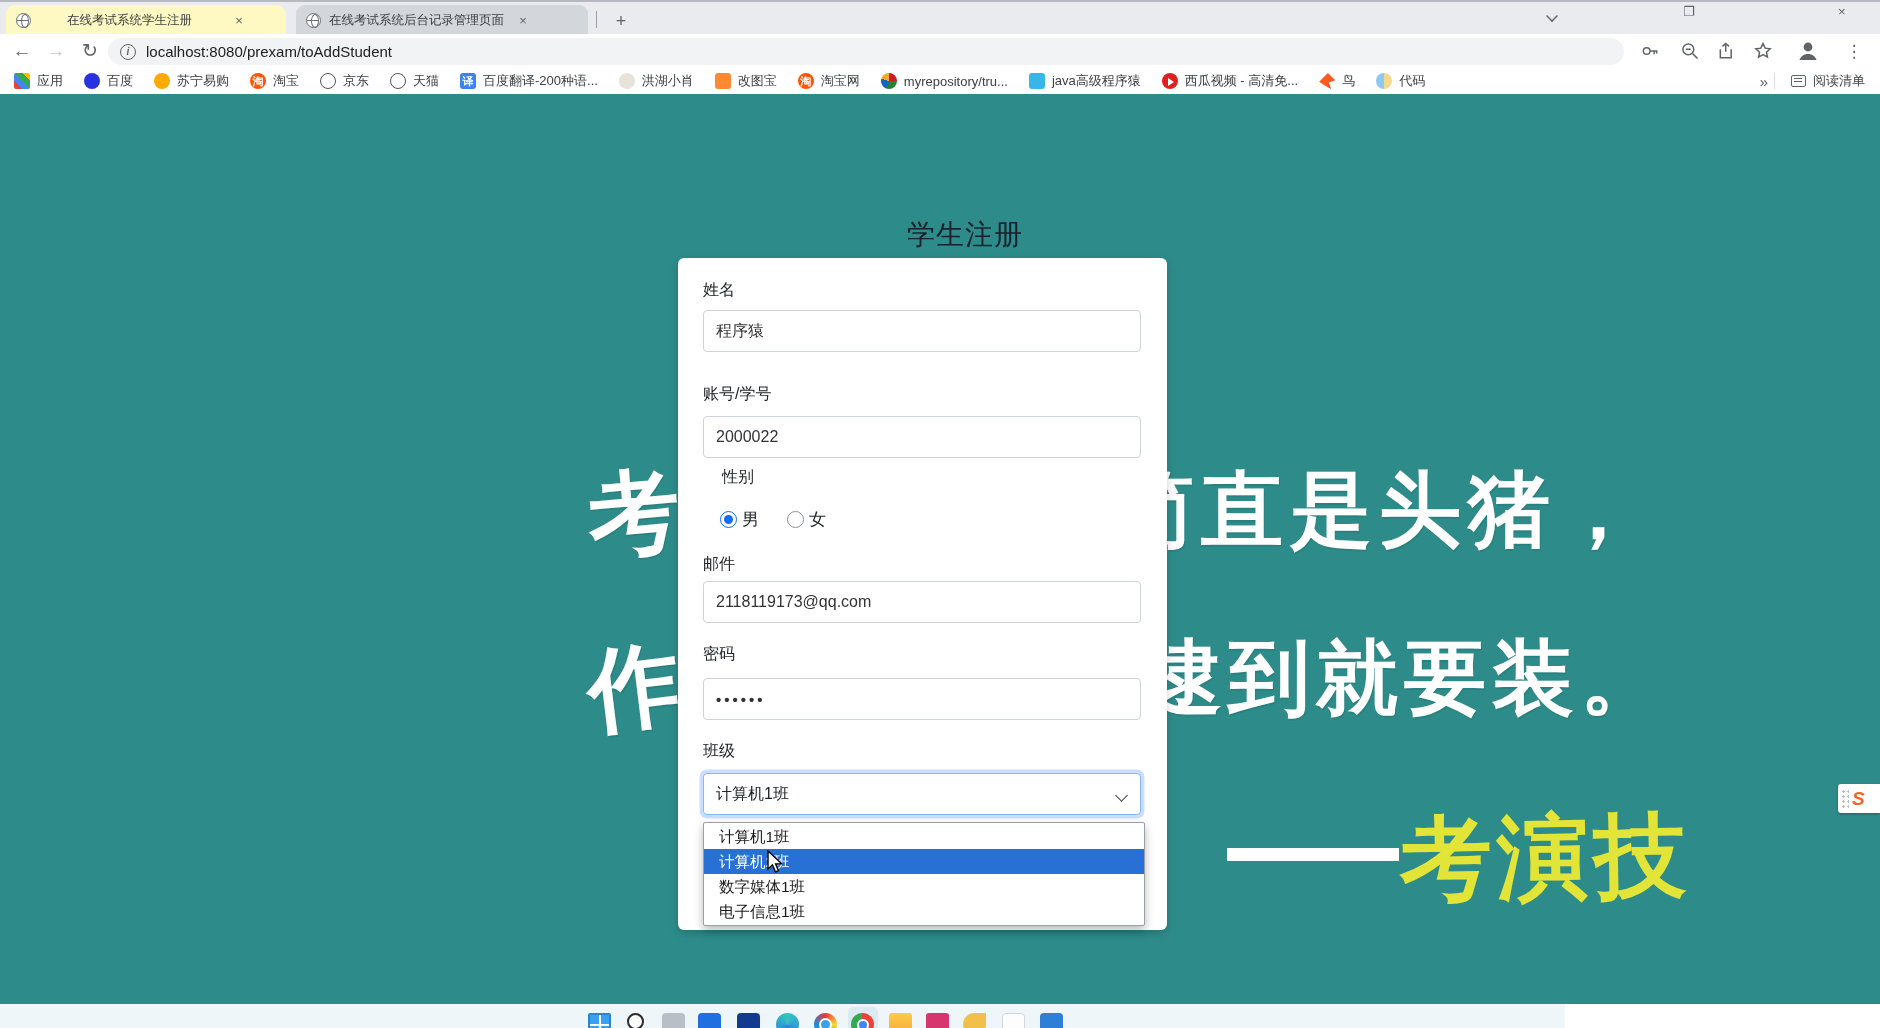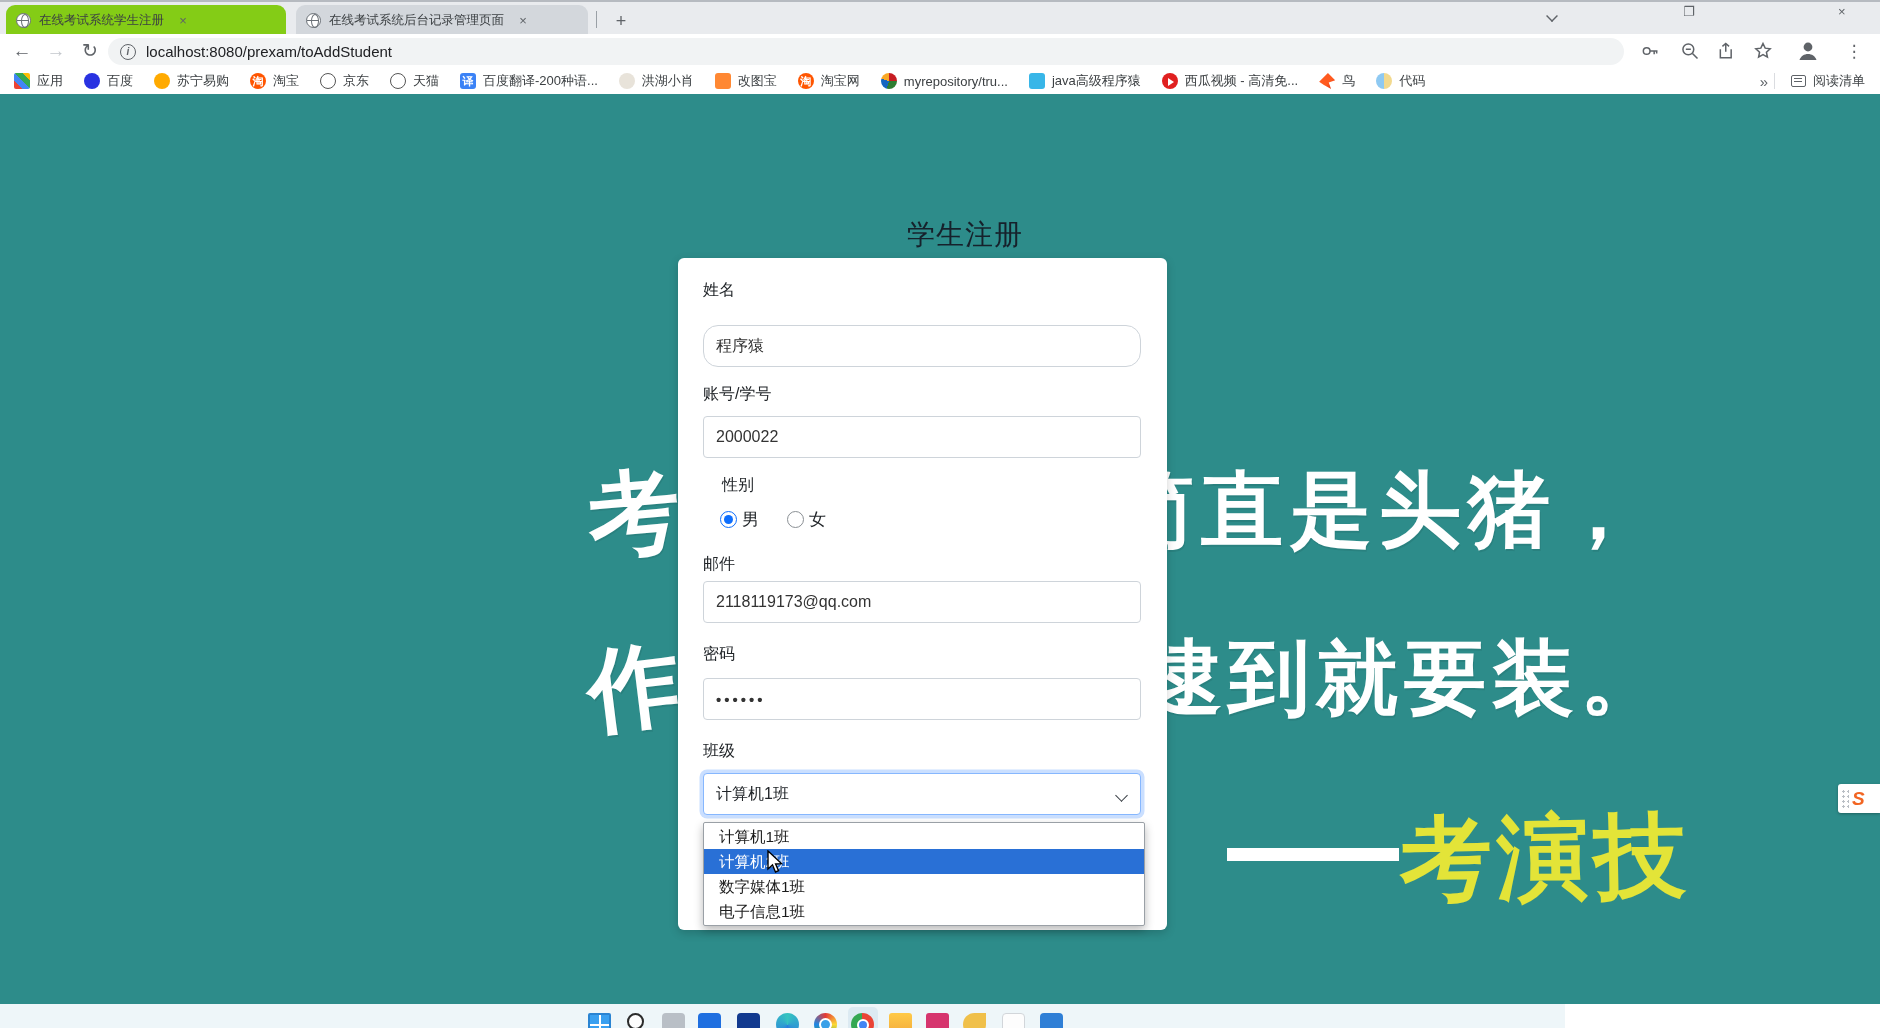--- a/index.html
+++ b/index.html
@@ -2,21 +2,21 @@
 <html><head>
 <meta charset="utf-8">
 <style>
   * { margin:0; padding:0; box-sizing:border-box; }
   body { font-family:"Liberation Sans","DejaVu Sans",sans-serif; background:#fff; }
   #root { position:relative; width:1880px; height:1028px; overflow:hidden; background:#fff; }
 
   
   #tabstrip { position:absolute; left:0; top:0; width:1880px; height:34px; background:#e9ebee; border-top:2px solid #b6bac0; }
   .tab { position:absolute; top:3px; height:31px; display:flex; align-items:center; padding:0 10px; font-size:12.5px; color:#3c4043; border-radius:9px 9px 0 0; }
-  .tab.active { background:#84cc16; }
+  .tab.active { background:#fef9c3;gap:28px; }
   .tab.inactive { background:#d3d7dc; }
   .tab-title { max-width:210px; overflow:hidden; white-space:nowrap; text-overflow:ellipsis; margin:0 10px 0 8px; }
   .favicon { width:15px; height:15px; border-radius:50%; background:#fff; border:1.5px solid #6a7076; position:relative; flex:0 0 auto; }
   .favicon:before { content:""; position:absolute; left:50%; top:0; width:6px; height:12px; margin-left:-3px; border:1px solid #6a7076; border-radius:50%; }
   .favicon:after { content:""; position:absolute; left:0; top:5.5px; width:12px; height:1px; background:#6a7076; }
   .tab-close { font-size:13px; color:#5f6368; width:18px; height:18px; line-height:18px; text-align:center; border-radius:50%; }
   .newtab-btn { position:absolute; left:608px; top:7px; width:26px; height:26px; text-align:center; line-height:24px; font-size:18px; color:#5f6368; }
   .tab-separator { position:absolute; left:596px; top:9px; width:1px; height:17px; background:#9aa0a6; }
   .tabsearch { position:absolute; left:1546px; top:8px; width:12px; height:12px; border-right:2px solid #5f6368; border-bottom:2px solid #5f6368; transform:rotate(45deg) scale(.7); }
   .winbtn { position:absolute; top:2px; font-size:13px; color:#5f6368; }
@@ -67,23 +67,23 @@
   #bg2l { left:588px; top:532px; font-size:92px; transform:rotate(-7deg); }
   #bg2r { left:1140px; top:530px; font-size:82px; letter-spacing:6px; }
   #bg-dash { position:absolute; left:1227px; top:754px; width:172px; height:13px; background:#fff; z-index:1; }
   #bg-sign { position:absolute; left:1400px; top:702px; font-size:92px; font-weight:700; color:#e3e438; letter-spacing:5px; z-index:1; white-space:nowrap; transform:rotate(-1deg); }
 
   #page-title { position:absolute; left:765px; top:122px; width:400px; text-align:center; font-size:28px; color:#16212b; z-index:2; letter-spacing:1px; }
 
   #form-card { position:absolute; left:678px; top:164px; width:489px; height:672px; background:#fff; border-radius:6px; box-shadow:0 3px 10px rgba(0,0,0,.18); z-index:2; }
   .flabel { position:absolute; left:25px; font-size:16px; color:#212529; }
   .finput { position:absolute; left:25px; width:438px; height:42px; border:1px solid #ced4da; border-radius:4px; font-size:16px; color:#333; padding:0 12px; background:#fff; font-family:inherit; }
-  #lbl-name { top:22px; } #in-name { top:67px;border-radius:15px; }
+  #lbl-name { top:22px; } #in-name { top:52px; }
   #lbl-account { top:126px; } #in-account { top:158px; }
-  #lbl-gender { top:209px; left:44px;margin-top:8px; }
+  #lbl-gender { top:209px; left:44px; }
   #gender-row { position:absolute; left:42px; top:250px; display:flex; align-items:center; font-size:17px; color:#212529; }
   .radio { width:17px; height:17px; border:1.5px solid #8a8f94; border-radius:50%; margin-right:5px; position:relative; background:#fff; }
   .radio.checked { border-color:#0d6efd; }
   .radio.checked:before { content:""; position:absolute; left:2.5px; top:2.5px; width:9px; height:9px; background:#0d6efd; border-radius:50%; }
   .radio-female { margin-left:28px; }
   #lbl-email { top:296px; } #in-email { top:323px; }
   #lbl-password { top:386px; } #in-password { top:420px; letter-spacing:3px; font-weight:bold; font-size:15px; }
   #lbl-class { top:483px; }
   #sel-class { position:absolute; left:25px; top:515px; width:438px; height:42px; border:1px solid #86b7fe; box-shadow:0 0 0 3.5px rgba(13,110,253,.22); border-radius:4px; background:#fff; display:flex; align-items:center; padding:0 12px; font-size:16px; color:#212529; }
   .sel-caret { position:absolute; right:14px; top:17px; width:9px; height:9px; border-right:1.8px solid #343a40; border-bottom:1.8px solid #343a40; transform:rotate(45deg); }

